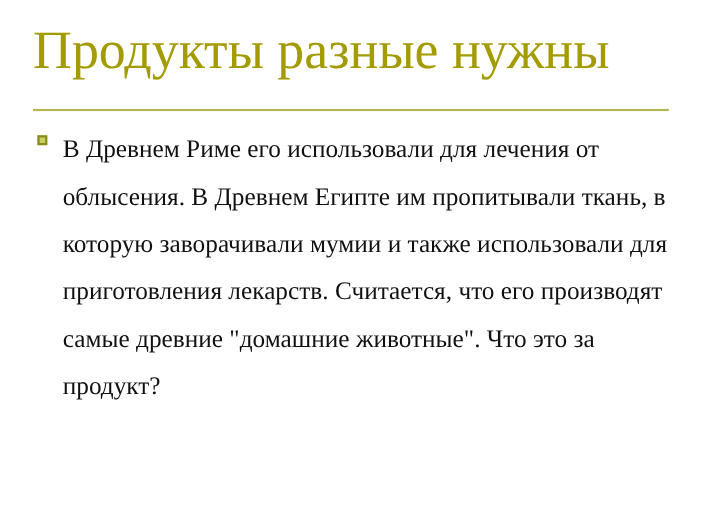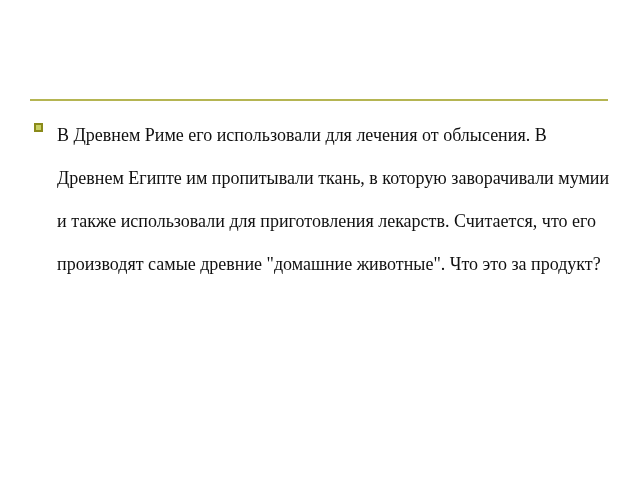--- a/index.html
+++ b/index.html
@@ -82,21 +82,21 @@
     left: 2px;
     top: 9px;
     width: 9px;
     height: 9px;
     border: 2px solid #8a8a1a;
     background: #c9d063;
     box-sizing: border-box;
   }
   #body-text {
     font-family: "Liberation Serif", "DejaVu Serif", serif;
-    font-size: 18px;
+    font-size: 23px;
     line-height: 43px;
     color: #101010;
     text-align: left;
     margin: 0;
     padding: 0;
     width: 556px;
   }
 </style>
 </head>
 <body>
@@ -104,20 +104,21 @@
 <div id="slide" style="background: rgb(255, 255, 255);">
 
   <div id="sidebar">
     <div class="band" id="band-top"></div>
     <div class="band" id="band-middle"></div>
     <div class="band" id="band-bottom"></div>
   </div>
 
   <div id="title-rule" style="background: rgb(181, 181, 82);"></div>
 
+  <h1 id="title" style="color: rgb(163, 155, 0);">Продукты разные нужны</h1>
 
   <div id="body-block">
     <div class="bullet-row">
       <span class="bullet-marker"></span>
       <p id="body-text" style="color: rgb(16, 16, 16);">В Древнем Риме его использовали для лечения от облысения. В Древнем Египте им пропитывали ткань, в которую заворачивали мумии и также использовали для приготовления лекарств. Считается, что его производят самые древние "домашние животные". Что это за продукт?</p>
     </div>
   </div>
 
 </div>
 

